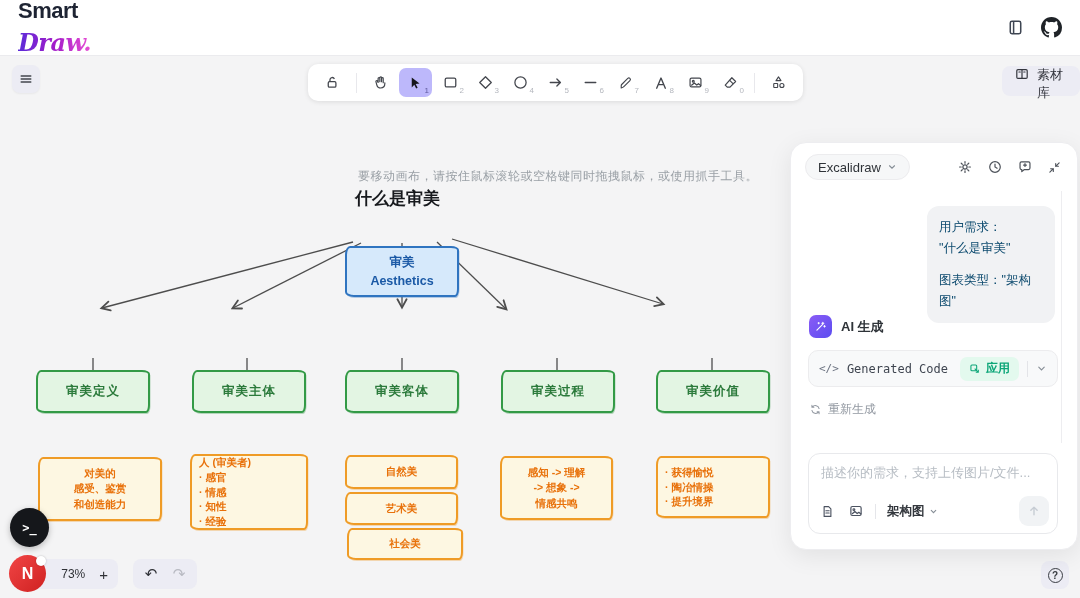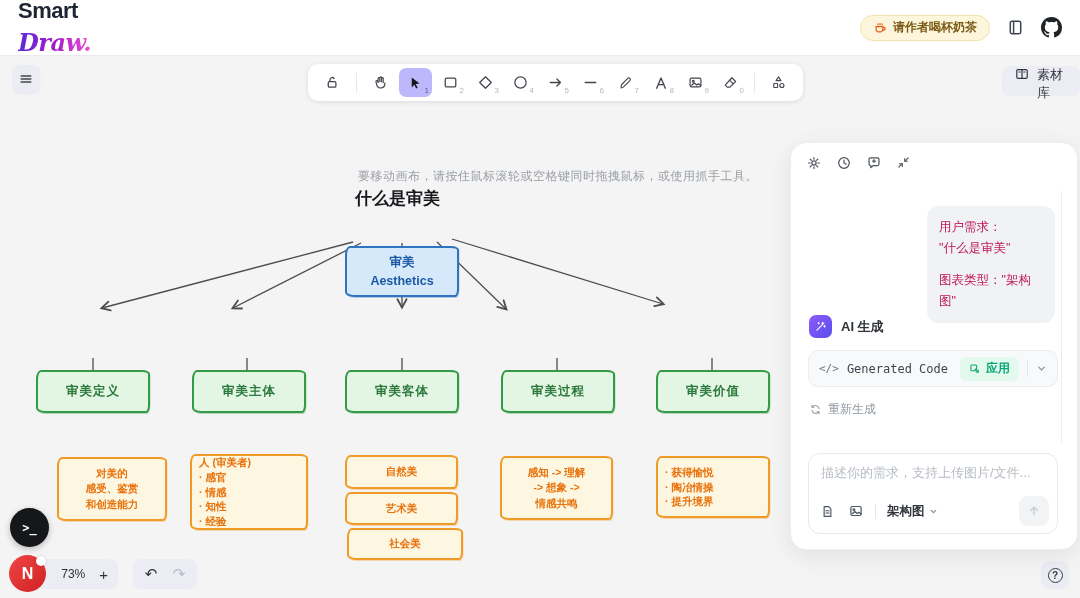--- a/index.html
+++ b/index.html
@@ -44,21 +44,21 @@
   #diagram-nodes .node.yellow{font-size:10.5px;}
   #diagram-arrows{position:absolute;left:0;top:0;pointer-events:none;}
 
   
   .ai-panel{position:absolute;left:790px;top:142px;width:288px;height:408px;background:#fff;border:1px solid #ededf0;border-radius:16px;box-shadow:0 6px 24px rgba(0,0,0,.08);z-index:25;}
   .panel-header{display:flex;align-items:center;justify-content:space-between;padding:11px 14px 6px 14px;}
   .engine-pill{display:flex;align-items:center;gap:6px;height:26px;padding:0 12px;border-radius:14px;background:#f6f7f8;border:1px solid #ececee;font-size:13px;color:#2f3338;cursor:pointer;}
   .panel-hdr-icons{display:flex;align-items:center;gap:13px;color:#4d525a;}
   .panel-hdr-icons .p-icon{width:17px;height:17px;cursor:pointer;display:flex;align-items:center;justify-content:center;}
   .panel-scroll-line{position:absolute;right:15px;top:48px;width:1px;height:252px;background:#ededf0;}
-  .msg-bubble{position:absolute;right:22px;top:63px;width:128px;background:#f1f2f4;border-radius:12px;padding:11px 12px;font-size:12.5px;line-height:1.7;color:#be185d;}
+  .msg-bubble{position:absolute;right:22px;top:63px;width:128px;background:#f1f2f4;border-radius:12px;padding:11px 12px;font-size:12.5px;line-height:1.7;color:#0c4a6e;}
   .msg-gap{height:10px;}
   .ai-row{position:absolute;left:18px;top:172px;display:flex;align-items:center;gap:9px;font-size:13px;color:#2e3338;font-weight:600;}
   .ai-badge{width:23px;height:23px;border-radius:7px;background:linear-gradient(135deg,#8b5cf6,#5b4df0);display:flex;align-items:center;justify-content:center;color:#fff;}
   .gen-card{position:absolute;left:17px;top:207px;width:250px;height:37px;background:#f8f9fa;border:1px solid #ececee;border-radius:10px;display:flex;align-items:center;padding:0 10px;gap:8px;}
   .code-glyph{font-family:"DejaVu Sans Mono","Liberation Mono",monospace;font-size:11px;color:#6b7280;}
   .gen-label{font-family:"DejaVu Sans Mono","Liberation Mono",monospace;font-size:12px;color:#3f4550;flex:1;}
   .apply-btn{display:flex;align-items:center;gap:5px;height:24px;padding:0 9px;border-radius:7px;background:#e3f9ee;color:#0ca678;font-size:12px;font-weight:600;cursor:pointer;}
   .gen-divider{width:1px;height:16px;background:#e3e4e8;}
   .gen-chevron{color:#868e96;cursor:pointer;display:flex;}
   .regen-row{position:absolute;left:18px;top:258px;display:flex;align-items:center;gap:6px;font-size:12px;color:#9298a1;cursor:pointer;}
@@ -88,30 +88,20 @@
 </style>
 </head>
 <body>
 
 <div class="app-header">
   <div class="logo">
     <span class="logo-smart">Smart</span>
     <span class="logo-draw">Draw.</span>
   </div>
   <div class="header-right">
-    <div class="pill-btn pill-coffee">
-      <span>
-        <svg width="14" height="14" viewBox="0 0 20 20" fill="none" stroke="#e8590c" stroke-width="1.7">
-            <path d="M4.5 8h9.5v4a3.5 3.5 0 0 1-3.5 3.5H8A3.5 3.5 0 0 1 4.5 12V8z"></path>
-            <path d="M14 9h1.3a2 2 0 0 1 0 4H14"></path>
-            <path d="M7 5.5V4M10 5.5V3.6M13 5.5V4" stroke-linecap="round"></path>
-          </svg>
-      </span>
-      <span>请作者喝杯奶茶</span>
-    </div>
     <div class="hdr-icon">
       <span>
         <svg width="19" height="19" viewBox="0 0 20 20" fill="none" stroke="#3f4653" stroke-width="1.6">
             <rect x="4.5" y="3.5" width="11" height="13" rx="1.8"></rect>
             <path d="M8 3.5v13"></path>
           </svg>
       </span>
     </div>
     <div class="hdr-icon">
       <span>
@@ -156,21 +146,21 @@
       </div>
       <div class="node green" style="left: 345px; top: 314px; width: 114px; height: 43px; border-color: rgb(51, 154, 70); background: rgb(227, 245, 227); color: rgb(43, 122, 59); box-shadow: rgba(51, 154, 70, 0.333) 1px 1.5px 0px -0.5px;">
         <div>审美客体</div>
       </div>
       <div class="node green" style="left: 501px; top: 314px; width: 114px; height: 43px; border-color: rgb(51, 154, 70); background: rgb(227, 245, 227); color: rgb(43, 122, 59); box-shadow: rgba(51, 154, 70, 0.333) 1px 1.5px 0px -0.5px;">
         <div>审美过程</div>
       </div>
       <div class="node green" style="left: 656px; top: 314px; width: 114px; height: 43px; border-color: rgb(51, 154, 70); background: rgb(227, 245, 227); color: rgb(43, 122, 59); box-shadow: rgba(51, 154, 70, 0.333) 1px 1.5px 0px -0.5px;">
         <div>审美价值</div>
       </div>
-      <div class="node yellow" style="left: 38px; top: 401px; width: 110px; height: 64px; border-color: rgb(239, 155, 38); background: rgb(253, 247, 226); color: rgb(232, 113, 10); box-shadow: rgba(239, 155, 38, 0.333) 1px 1.5px 0px -0.5px; margin-left: 19px;">
+      <div class="node yellow" style="left: 38px; top: 401px; width: 124px; height: 64px; border-color: rgb(239, 155, 38); background: rgb(253, 247, 226); color: rgb(232, 113, 10); box-shadow: rgba(239, 155, 38, 0.333) 1px 1.5px 0px -0.5px;">
         <div>对美的</div>
         <div>感受、鉴赏</div>
         <div>和创造能力</div>
       </div>
       <div class="node yellow left" style="left: 190px; top: 398px; width: 118px; height: 76px; border-color: rgb(239, 155, 38); background: rgb(253, 247, 226); color: rgb(232, 113, 10); box-shadow: rgba(239, 155, 38, 0.333) 1px 1.5px 0px -0.5px;">
         <div>人 (审美者)</div>
         <div>· 感官</div>
         <div>· 情感</div>
         <div>· 知性</div>
         <div>· 经验</div>
@@ -322,20 +312,28 @@
     <svg width="16" height="16" viewBox="0 0 20 20" fill="none" stroke="#34363e" stroke-width="1.5">
         <rect x="3.5" y="4.5" width="13" height="11" rx="1.5"></rect>
         <path d="M10 4.5v11M6.2 7.5h1.6M12.2 7.5h1.6" stroke-linecap="round"></path>
       </svg>
   </span>
   <span>素材库</span>
 </div>
 
 <div class="ai-panel">
   <div class="panel-header">
+    <div class="engine-pill">
+      <span>Excalidraw</span>
+      <span>
+          <svg width="10" height="10" viewBox="0 0 20 20" fill="none" stroke="#868e96" stroke-width="2.2" stroke-linecap="round">
+            <path d="M5 7.5l5 5 5-5"></path>
+          </svg>
+        </span>
+    </div>
     <div class="panel-hdr-icons">
       <span class="p-icon">
           <svg width="16" height="16" viewBox="0 0 20 20" fill="none" stroke="currentColor" stroke-width="1.5" stroke-linecap="round">
             <circle cx="10" cy="10" r="2.6"></circle>
             <path d="M10 3.2v2M10 14.8v2M3.2 10h2M14.8 10h2M5.2 5.2l1.4 1.4M13.4 13.4l1.4 1.4M14.8 5.2l-1.4 1.4M6.6 13.4l-1.4 1.4"></path>
           </svg>
         </span>
       <span class="p-icon">
           <svg width="16" height="16" viewBox="0 0 20 20" fill="none" stroke="currentColor" stroke-width="1.5" stroke-linecap="round">
             <circle cx="10" cy="10" r="6.6"></circle>

